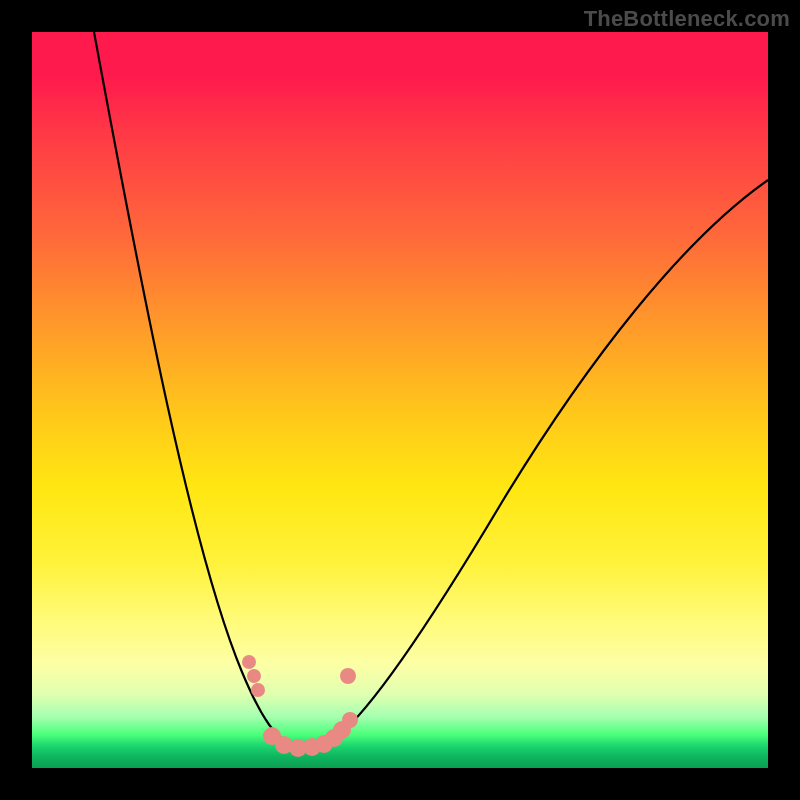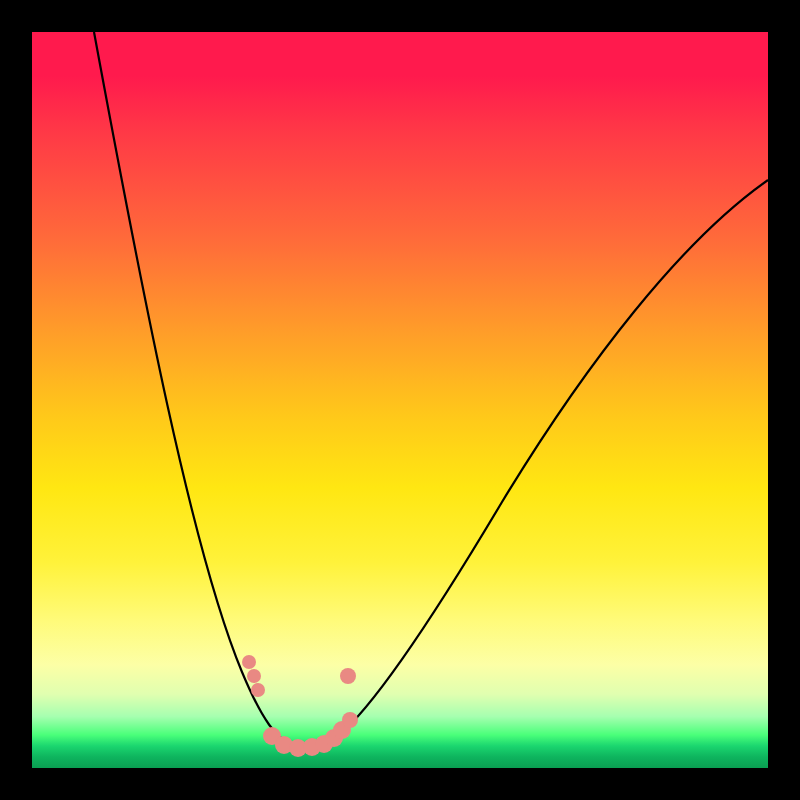--- a/index.html
+++ b/index.html
@@ -84,13 +84,14 @@
           <circle cx="266" cy="716" r="9" fill="#e98983"></circle>
           <circle cx="280" cy="715" r="9" fill="#e98983"></circle>
           <circle cx="292" cy="712" r="9" fill="#e98983"></circle>
           <circle cx="302" cy="706" r="9" fill="#e98983"></circle>
           <circle cx="310" cy="698" r="9" fill="#e98983"></circle>
           <circle cx="318" cy="688" r="8" fill="#e98983"></circle>
           <circle cx="316" cy="644" r="8" fill="#e98983"></circle>
         </g>
     </svg>
   </div>
+  <div class="watermark">TheBottleneck.com</div>
 </div>
 
 </body></html>

